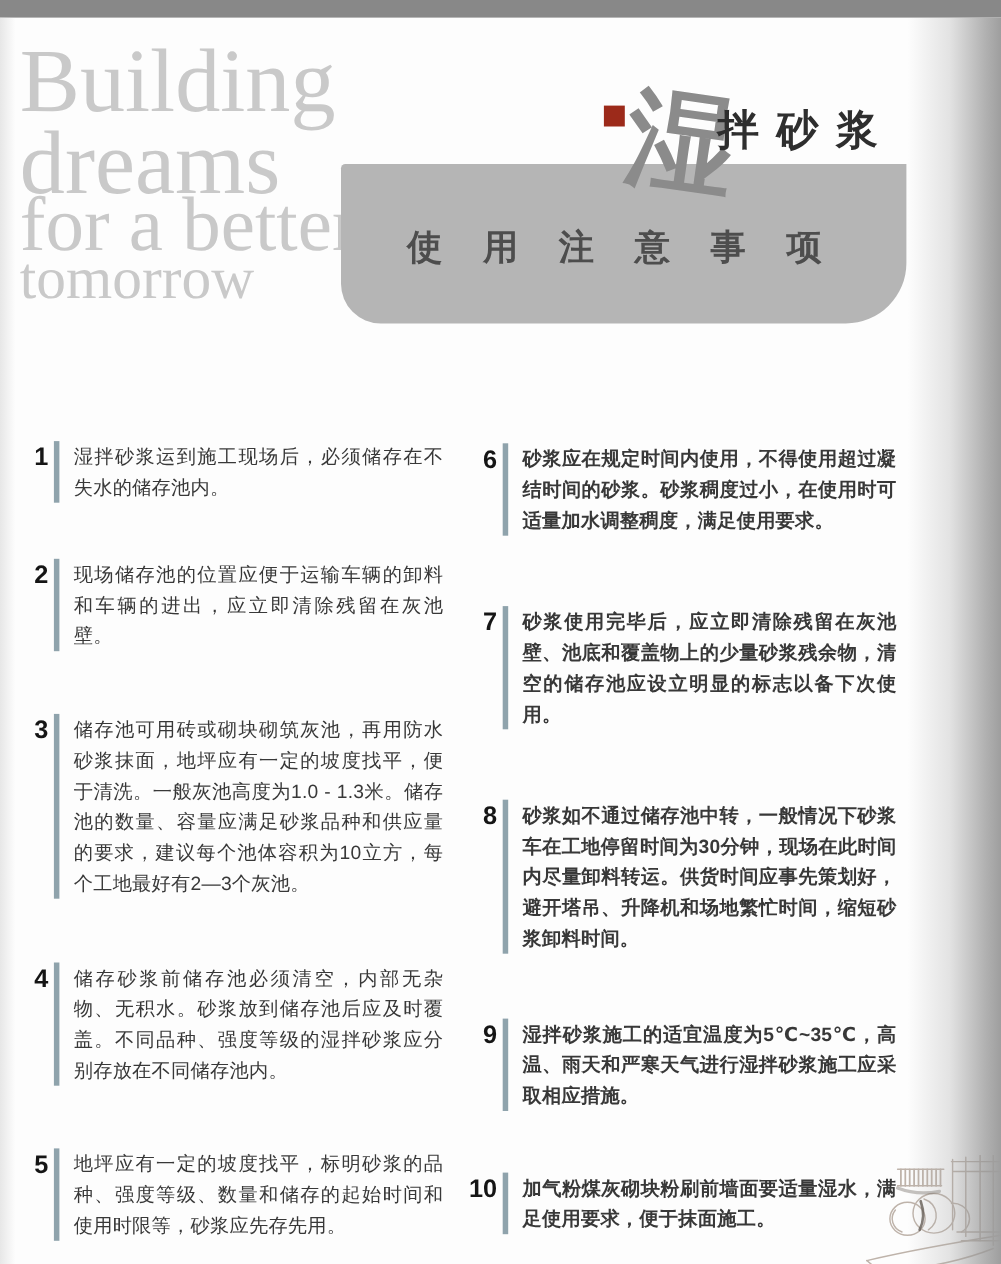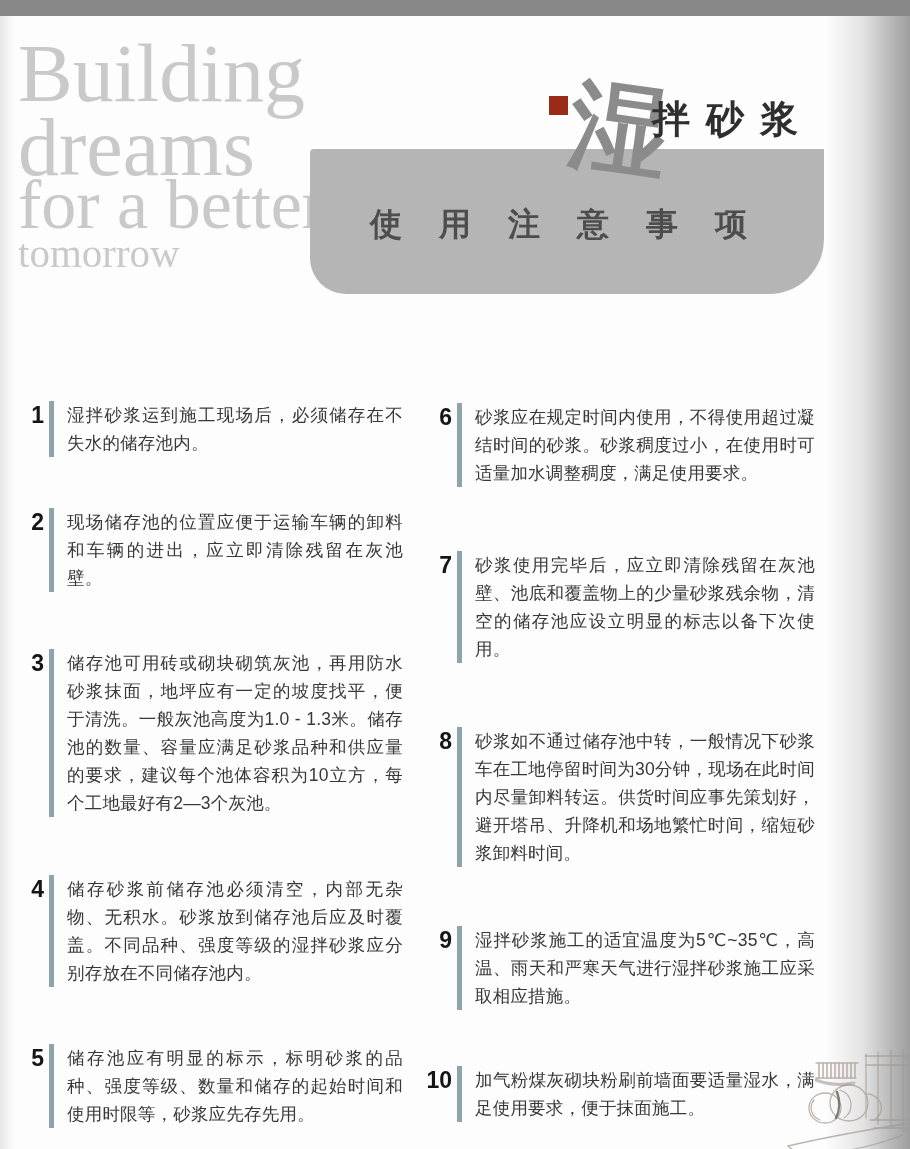--- a/index.html
+++ b/index.html
@@ -16,21 +16,21 @@
     pointer-events:none;z-index:6;}
   .edge-bottom{position:absolute;left:0;bottom:0;width:100%;height:7px;
     background:linear-gradient(to top,rgba(110,110,110,.20),rgba(110,110,110,0));pointer-events:none;z-index:7;}
 
   
   .brand{position:absolute;left:18px;top:16px;color:var(--brand-color,#c9c9c9);
     font-family:"Liberation Serif","DejaVu Serif",serif;z-index:1;}
   .brand .l1{font-size:82px;line-height:84px;}
   .brand .l2{font-size:82px;line-height:63px;font-family:Liberation Serif, serif;}
   .brand .l3{font-size:70px;line-height:51px;}
-  .brand .l4{font-size:41px;line-height:47px;}
+  .brand .l4{font-size:54px;line-height:47px;}
 
   
   .accent-sq{position:absolute;left:549px;top:80px;width:19px;height:19px;
     background:var(--accent-red,#9c2a1a);z-index:4;}
   .big-char{position:absolute;left:570px;top:64px;font-size:98px;line-height:98px;
     font-weight:700;color:var(--big-char-color,#8b8b8b);transform:rotate(8deg);z-index:4;}
   .title-rest{position:absolute;left:652px;top:84px;font-size:38px;line-height:38px;
     font-weight:700;color:var(--title-color,#2e2e2e);letter-spacing:16px;white-space:nowrap;z-index:4;}
   .banner{position:absolute;left:310px;top:133px;width:514px;height:145px;
     background:var(--banner-bg,#b5b5b5);border-radius:4px 0 55px 36px;z-index:2;}
@@ -40,21 +40,21 @@
   
   .col{position:absolute;z-index:3;}
   .col-left{left:14px;top:385px;width:392px;}
   .col-right{left:422px;top:387px;width:400px;}
   .item{display:flex;align-items:stretch;}
   .item .num{width:30px;flex:0 0 30px;text-align:right;font-weight:700;
     font-size:23px;line-height:28px;color:#151515;}
   .item .bar{width:5px;flex:0 0 5px;margin-left:5px;background:var(--bar-color,#8fa3ac);}
   .item .text{margin-left:13px;width:336px;font-size:17.5px;line-height:28px;
     color:var(--text-color,#383838);text-align:justify;letter-spacing:.2px;}
-  .col-right .item .text{width:340px;}
+  .col-right .item .text{width:340px;font-weight:bold;}
 
   
   .sketch{position:absolute;left:770px;top:1034px;width:140px;height:115px;z-index:5;}
 </style>
 </head>
 <body>
 
 <div id="page" style="--accent-red: #9c2a1a; --banner-bg: #b5b5b5; --banner-text: #4d4d4d; --bar-color: #8fa3ac; --big-char-color: #8b8b8b; --title-color: #2e2e2e; --brand-color: #c9c9c9; --text-color: #383838;">
 
   <div class="brand">
@@ -88,21 +88,21 @@
       <div class="text">储存池可用砖或砌块砌筑灰池，再用防水砂浆抹面，地坪应有一定的坡度找平，便于清洗。一般灰池高度为1.0 - 1.3米。储存池的数量、容量应满足砂浆品种和供应量的要求，建议每个池体容积为10立方，每个工地最好有2—3个灰池。</div>
     </div>
     <div class="item" style="margin-bottom:57px">
       <div class="num">4</div>
       <div class="bar"></div>
       <div class="text">储存砂浆前储存池必须清空，内部无杂物、无积水。砂浆放到储存池后应及时覆盖。不同品种、强度等级的湿拌砂浆应分别存放在不同储存池内。</div>
     </div>
     <div class="item">
       <div class="num">5</div>
       <div class="bar"></div>
-      <div class="text">储存池应有明显的标示，标明砂浆的品种、强度等级、数量和储存的起始时间和使用时限等，砂浆应先存先用。</div>
+      <div class="text">地坪应有一定的坡度找平，标明砂浆的品种、强度等级、数量和储存的起始时间和使用时限等，砂浆应先存先用。</div>
     </div>
   </div>
 
   <div class="col col-right">
     <div class="item" style="margin-bottom:64px">
       <div class="num">6</div>
       <div class="bar"></div>
       <div class="text">砂浆应在规定时间内使用，不得使用超过凝结时间的砂浆。砂浆稠度过小，在使用时可适量加水调整稠度，满足使用要求。</div>
     </div>
     <div class="item" style="margin-bottom:64px">

